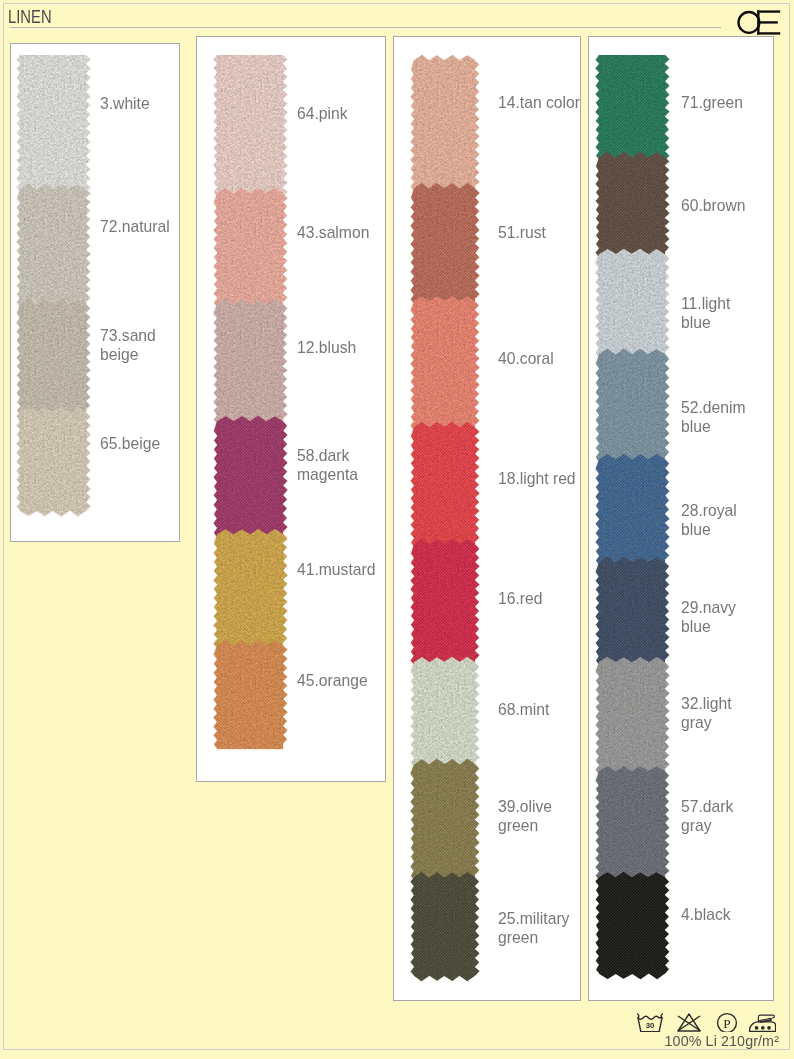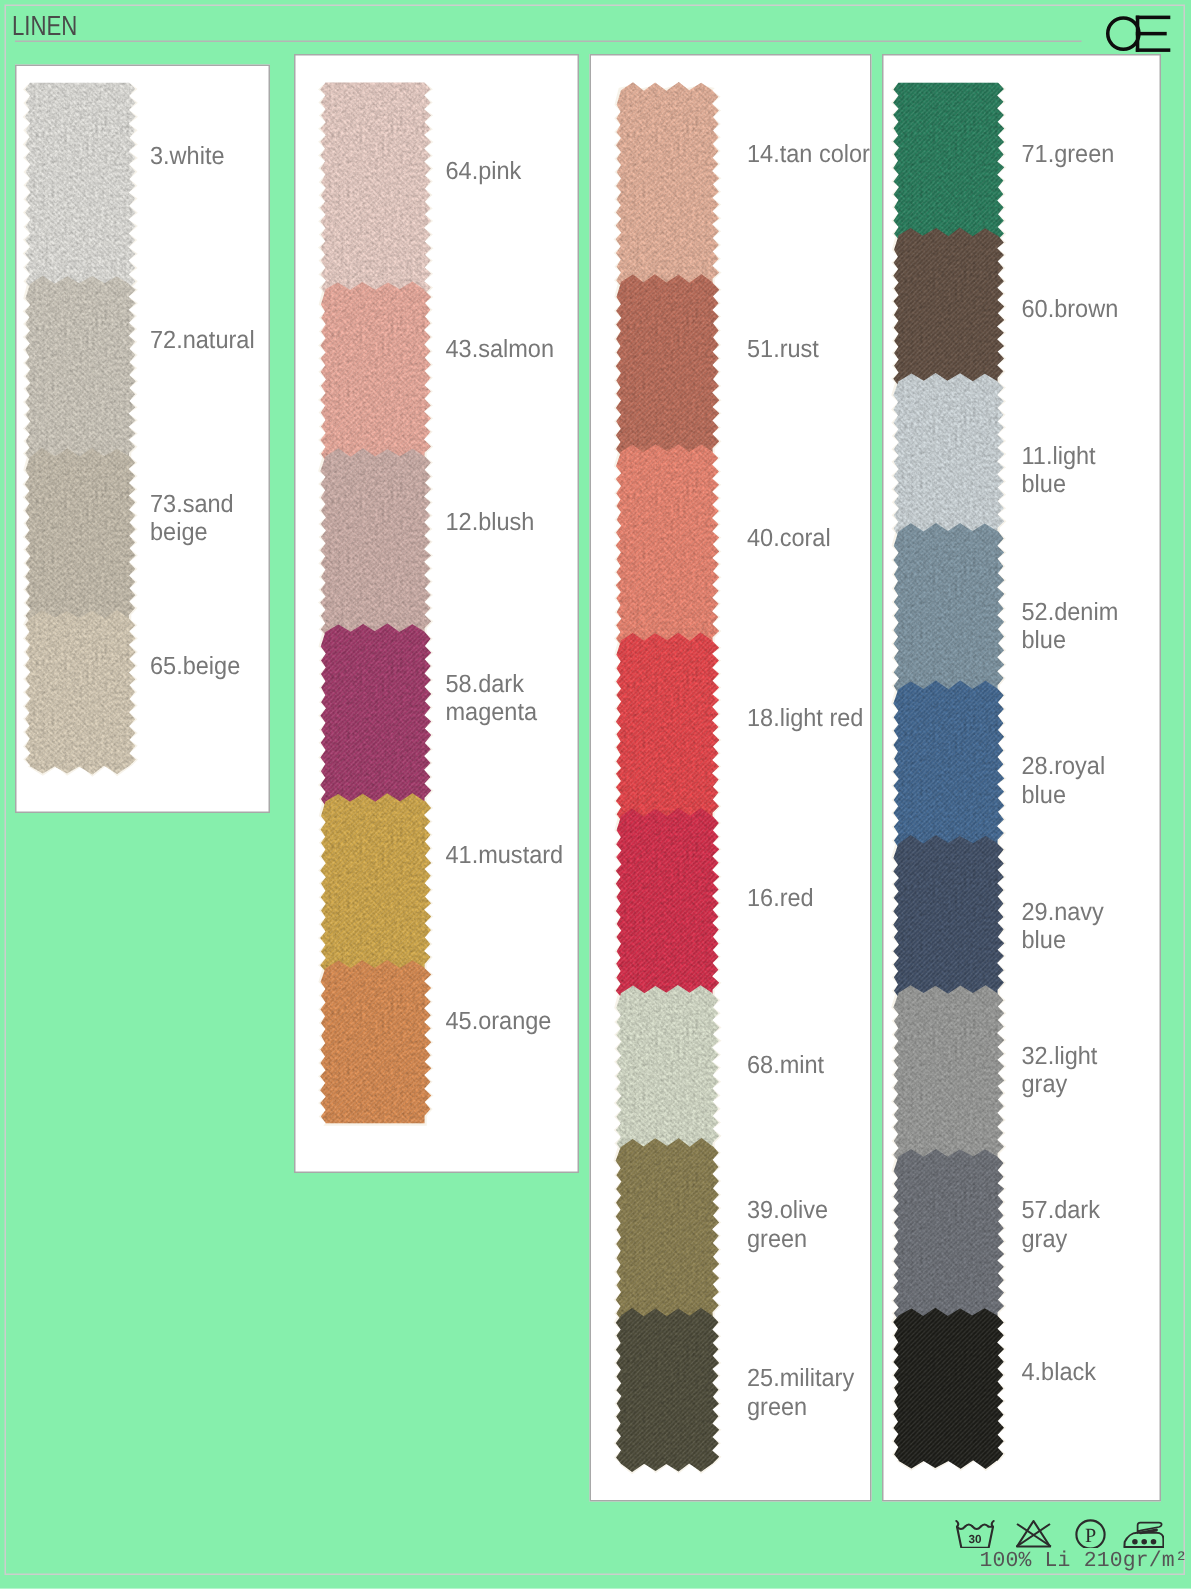--- a/index.html
+++ b/index.html
@@ -1,28 +1,28 @@
 <!DOCTYPE html>
 <html><head>
 <meta charset="utf-8">
 <title>LINEN</title>
 <style>
 
 html,body{margin:0;padding:0;background:#ffffff;}
 body{width:794px;height:1059px;overflow:hidden;font-family:"Liberation Sans",sans-serif;}
-.page{position:absolute;left:0;top:0;width:794px;height:1059px;background:#86efac;}
+.page{position:absolute;left:0;top:0;width:794px;height:1059px;background:#fef9c3;}
 .pageborder{position:absolute;left:3px;top:3px;width:787px;height:1047px;border:1px solid #cdcdcd;box-sizing:border-box;pointer-events:none;}
 .title{position:absolute;left:8px;top:8px;font-size:18.5px;color:#4a4a4a;letter-spacing:0px;font-weight:400;line-height:18px;transform:scaleX(.80);transform-origin:left top;}
 .rule{position:absolute;left:10px;top:27px;width:711px;height:1px;background:#b5b5b5;}
 .logo{position:absolute;left:737px;top:8px;}
 .colbox{position:absolute;border:1px solid #a8a8a8;box-sizing:border-box;background:#fff;}
 .swcol{position:absolute;}
 .lbl{position:absolute;color:#777;font-size:16.6px;line-height:19.4px;font-family:"Liberation Sans",sans-serif;transform:scaleX(.945);transform-origin:left top;}
 .carebar{position:absolute;left:636px;top:1012px;width:140px;height:20px;text-align:center;}
-.comp{position:absolute;left:653px;top:1034px;width:126px;text-align:right;font-family:Liberation Mono, monospace;font-size:14.3px;color:#555;letter-spacing:.1px;line-height:15px;white-space:nowrap;}
+.comp{position:absolute;left:653px;top:1034px;width:126px;text-align:right;font-family:Liberation Sans, sans-serif;font-size:14.3px;color:#555;letter-spacing:.1px;line-height:15px;white-space:nowrap;}
 
 </style>
 </head>
 <body>
 
 <div class="page">
   <div class="pageborder"></div>
   <div class="title">LINEN</div>
   <div class="rule"></div>
   <div class="logo">

